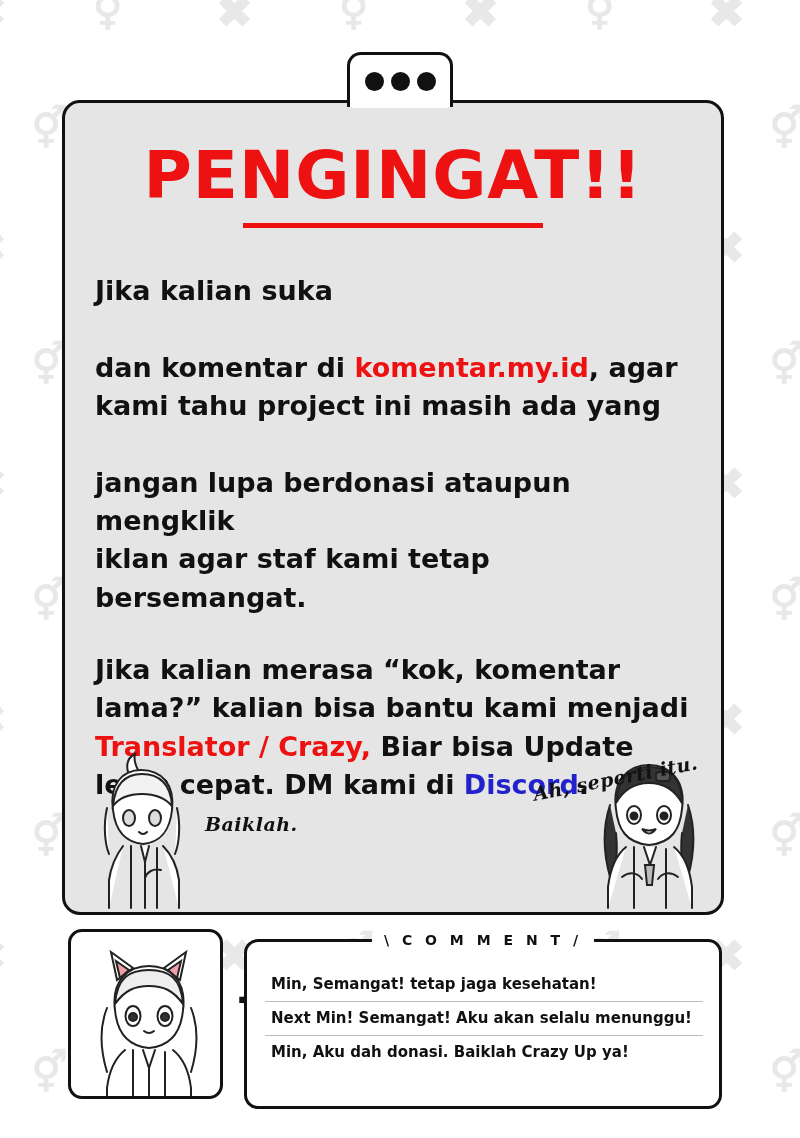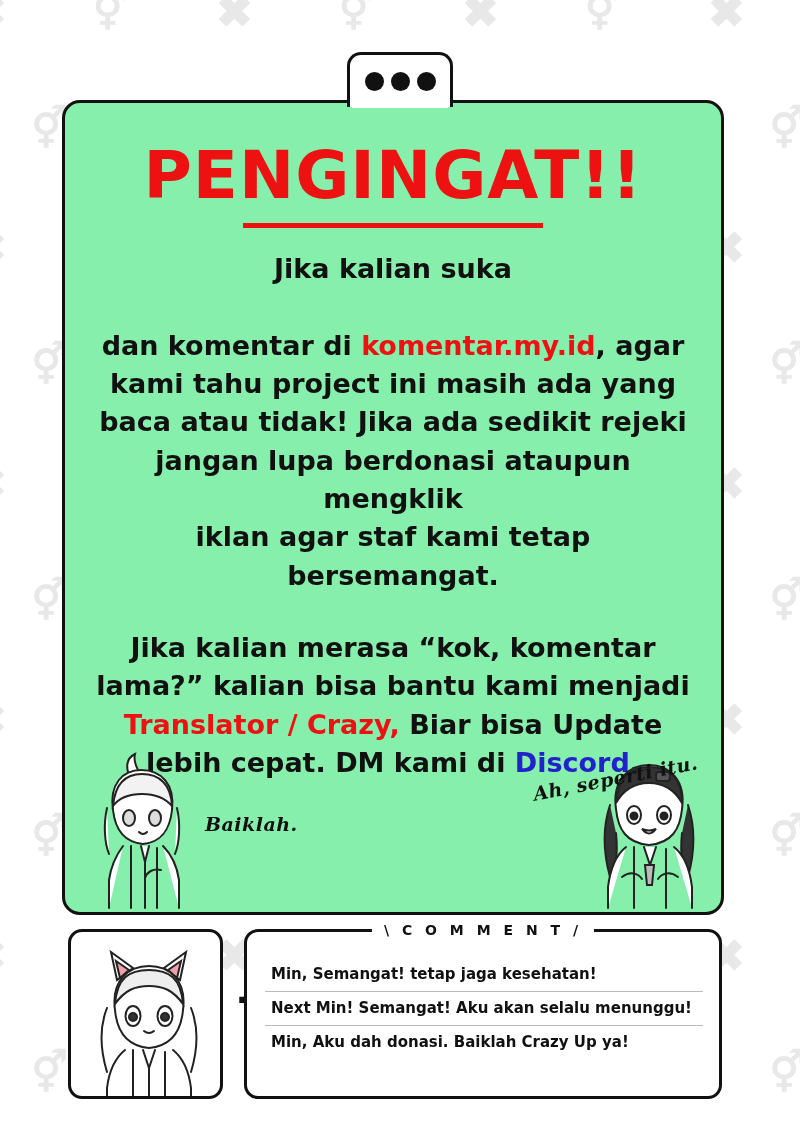--- a/index.html
+++ b/index.html
@@ -34,21 +34,21 @@
 
   
   #notice-panel {
     position: absolute;
     left: 62px;
     top: 100px;
     width: 662px;
     height: 815px;
     border: 3px solid #111;
     border-radius: 18px;
-    background: #86efac;
+    background: #e5e5e5;
     z-index: 2;
     box-sizing: border-box;
   }
   #panel-notch {
     position: absolute;
     left: 50%;
     transform: translateX(-50%);
     top: 52px;
     width: 100px;
     height: 52px;
@@ -96,23 +96,23 @@
   }
   #title-rule {
     width: 300px;
     height: 5px;
     background: #ee1111;
     margin: 6px auto 0 auto;
   }
 
   
   #notice-body {
-    margin-top: 22px;
+    margin-top: 44px;
     padding: 0 30px;
-    text-align: center;
+    text-align: left;
     font-family: "DejaVu Sans", sans-serif;
     font-weight: bold;
     font-size: 27px;
     line-height: 1.42;
     color: #111;
   }
   #notice-body .para { margin-bottom: 0; }
   #notice-body .para2 { margin-top: 34px; }
   .hl-red { color: #ee1111; }
   .hl-blue { color: #2222cc; }
@@ -167,21 +167,21 @@
     height: 170px;
     border: 3px solid #111;
     border-radius: 14px;
     background: #fff;
     box-sizing: border-box;
     overflow: hidden;
   }
   #comment-panel {
     position: absolute;
     left: 182px;
-    top: 14px;
+    top: 24px;
     width: 478px;
     height: 170px;
     border: 3px solid #111;
     border-radius: 14px;
     background: #fff;
     box-sizing: border-box;
     padding: 26px 16px 10px 18px;
   }
   #comment-label {
     position: absolute;
@@ -298,21 +298,21 @@
     <div id="notice-title">PENGINGAT!!</div>
     <div id="title-rule"></div>
   </div>
 
   <div id="notice-body">
     <div class="para para1">
       <span>Jika kalian suka</span><br>
       <br>
       <span>dan komentar di </span><span class="hl-red">komentar.my.id</span><span>, agar</span><br>
       <span>kami tahu project ini masih ada yang</span><br>
-      <span>baca atau tidak! Jika ada sedikit rejeki</span><br>
+      <br>
       <span>jangan lupa berdonasi ataupun mengklik</span><br>
       <span>iklan agar staf kami tetap bersemangat.</span>
     </div>
     <div class="para para2">
       <span>Jika kalian merasa “kok, komentar</span><br>
       <span>lama?” kalian bisa bantu kami menjadi</span><br>
       <span class="hl-red">Translator / Crazy,</span><span> Biar bisa Update</span><br>
       <span>lebih cepat. DM kami di </span><span class="hl-blue">Discord</span><span>.</span>
     </div>
   </div>

